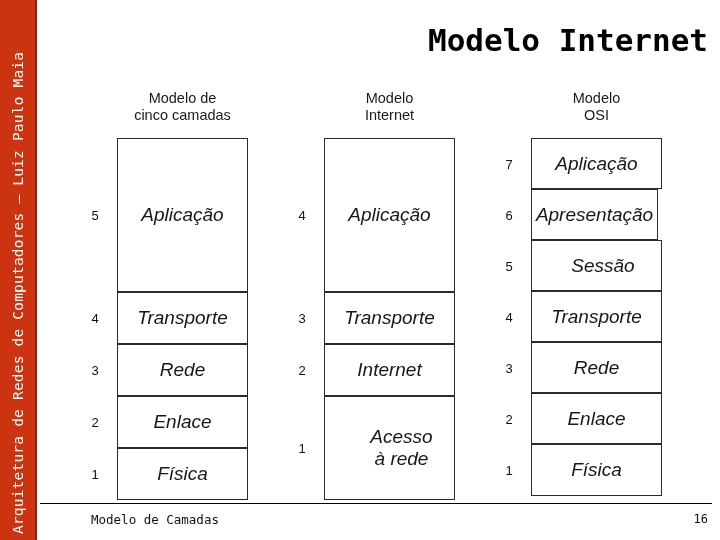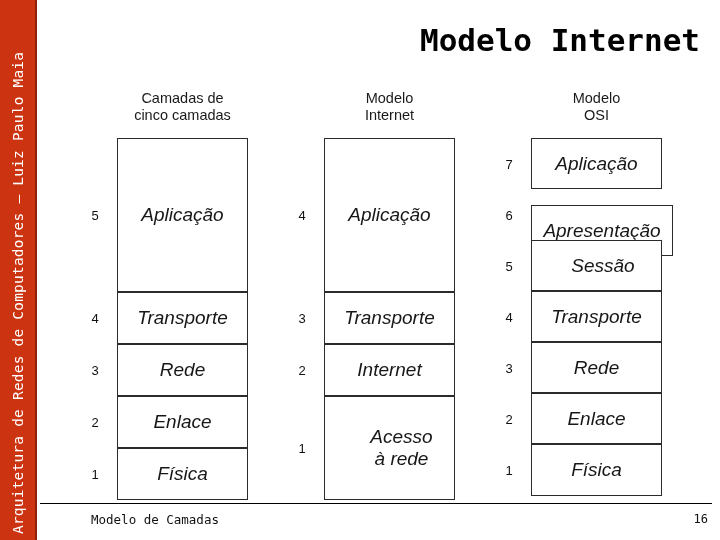--- a/index.html
+++ b/index.html
@@ -44,21 +44,21 @@
     color: #ffffff;
     font-family: "DejaVu Sans Mono", monospace;
     font-size: 14.5px;
     letter-spacing: 0.2px;
     white-space: nowrap;
   }
 
   
   #slide-title {
     position: absolute;
-    left: 330px;
+    left: 338px;
     top: 22px;
     width: 370px;
     text-align: right;
     font-family: "DejaVu Sans Mono", monospace;
     font-weight: bold;
     font-size: 31px;
     letter-spacing: 0px;
     color: #000000;
     white-space: nowrap;
   }
@@ -145,21 +145,21 @@
 
 <div id="sidebar-bar">
   <div id="sidebar-label">Arquitetura de Redes de Computadores – Luiz Paulo Maia</div>
 </div>
 
 <div id="slide-title">Modelo Internet</div>
 
 <div id="diagram">
     <div class="model-column">
       <div class="col-header" style="left: 97px; top: 90px; width: 171px;">
-        <div>Camadas de</div>
+        <div>Modelo de</div>
         <div>cinco camadas</div>
       </div>
       <div class="layer-row" style="top: 138px; height: 154px; width: 720px;">
         <div class="layer-num" style="left: 84px;">5</div>
         <div class="layer-box" style="left: 117px; width: 131px; height: 154px; top: 0px;">Aplicação</div>
       </div>
       <div class="layer-row" style="top: 292px; height: 52px; width: 720px;">
         <div class="layer-num" style="left: 84px;">4</div>
         <div class="layer-box" style="left: 117px; width: 131px; height: 52px; top: 0px;">Transporte</div>
       </div>
@@ -203,21 +203,21 @@
       <div class="col-header" style="left: 511px; top: 90px; width: 171px;">
         <div>Modelo</div>
         <div>OSI</div>
       </div>
       <div class="layer-row" style="top: 138px; height: 51px; width: 720px;">
         <div class="layer-num" style="left: 498px;">7</div>
         <div class="layer-box" style="left: 531px; width: 131px; height: 51px; top: 0px;">Aplicação</div>
       </div>
       <div class="layer-row" style="top: 189px; height: 51px; width: 720px;">
         <div class="layer-num" style="left: 498px;">6</div>
-        <div class="layer-box" style="left: 531px; width: 142px; height: 51px; top: 0px; margin-top: 16px;">Apresentação</div>
+        <div class="layer-box" style="left: 531px; width: 127px; height: 51px; top: 0px;">Apresentação</div>
       </div>
       <div class="layer-row" style="top: 240px; height: 51px; width: 720px;">
         <div class="layer-num" style="left: 498px;">5</div>
         <div class="layer-box" style="left: 531px; width: 131px; height: 51px; top: 0px; padding-left: 13px;">Sessão</div>
       </div>
       <div class="layer-row" style="top: 291px; height: 51px; width: 720px;">
         <div class="layer-num" style="left: 498px;">4</div>
         <div class="layer-box" style="left: 531px; width: 131px; height: 51px; top: 0px;">Transporte</div>
       </div>
       <div class="layer-row" style="top: 342px; height: 51px; width: 720px;">

